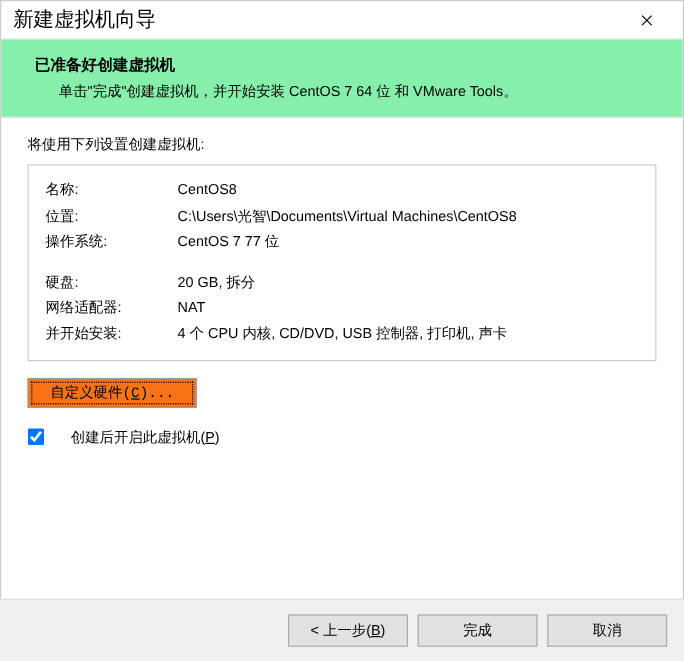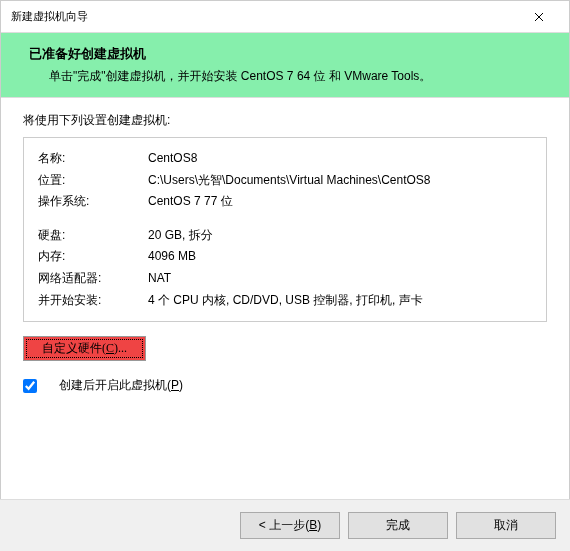--- a/index.html
+++ b/index.html
@@ -12,21 +12,21 @@
     overflow: hidden;
     border: 1px solid #ccc;
   }
   .titlebar {
     height: 32px;
     display: flex;
     align-items: center;
     padding: 0 10px 0 10px;
     border-bottom: 1px solid #ddd;
   }
-  .titlebar-title { flex: 1; font-size: 11px; }
+  .titlebar-title { flex: 1; font-size: 17px; }
   .close-btn {
     width: 40px; height: 28px;
     display: flex; align-items: center; justify-content: center;
     font-size: 14px;
   }
   .header {
     padding: 12px 20px 12px 28px;
     border-bottom: 1px solid #ddd;
     background: #86efac;
   }
@@ -41,24 +41,24 @@
     padding: 10px 14px;
     margin-bottom: 14px;
     line-height: 1.8;
   }
   .row { display: flex; }
   .row .label { width: 110px; }
   .row .value { flex: 1; }
   .gap { height: 12px; }
   .customize-btn {
     border: 1px solid #999;
-    background: #ef4444;
+    background: #f97316;
     padding: 3px 18px;
     font-size: 12px;
-    font-family: Liberation Serif, serif;
+    font-family: Liberation Mono, monospace;
     outline: 1px dotted #000;
     outline-offset: -4px;
     margin-bottom: 16px;
   }
   .checkbox-row {
     display: flex; align-items: center; gap: 22px;
   }
   .checkbox-row input { width: 14px; height: 14px; }
   .footer {
     position: absolute;
@@ -112,24 +112,20 @@
     <div class="row">
       <div class="label">操作系统:</div>
       <div class="value">CentOS 7 77 位</div>
     </div>
     <div class="gap"></div>
     <div class="row">
       <div class="label">硬盘:</div>
       <div class="value">20 GB, 拆分</div>
     </div>
     <div class="row">
-      <div class="label">内存:</div>
-      <div class="value">4096 MB</div>
-    </div>
-    <div class="row">
       <div class="label">网络适配器:</div>
       <div class="value">NAT</div>
     </div>
     <div class="row">
       <div class="label">并开始安装:</div>
       <div class="value">4 个 CPU 内核, CD/DVD, USB 控制器, 打印机, 声卡</div>
     </div>
   </div>
 
   <button class="customize-btn"><span>自定义硬件(</span><u>C</u><span>)...</span></button>

